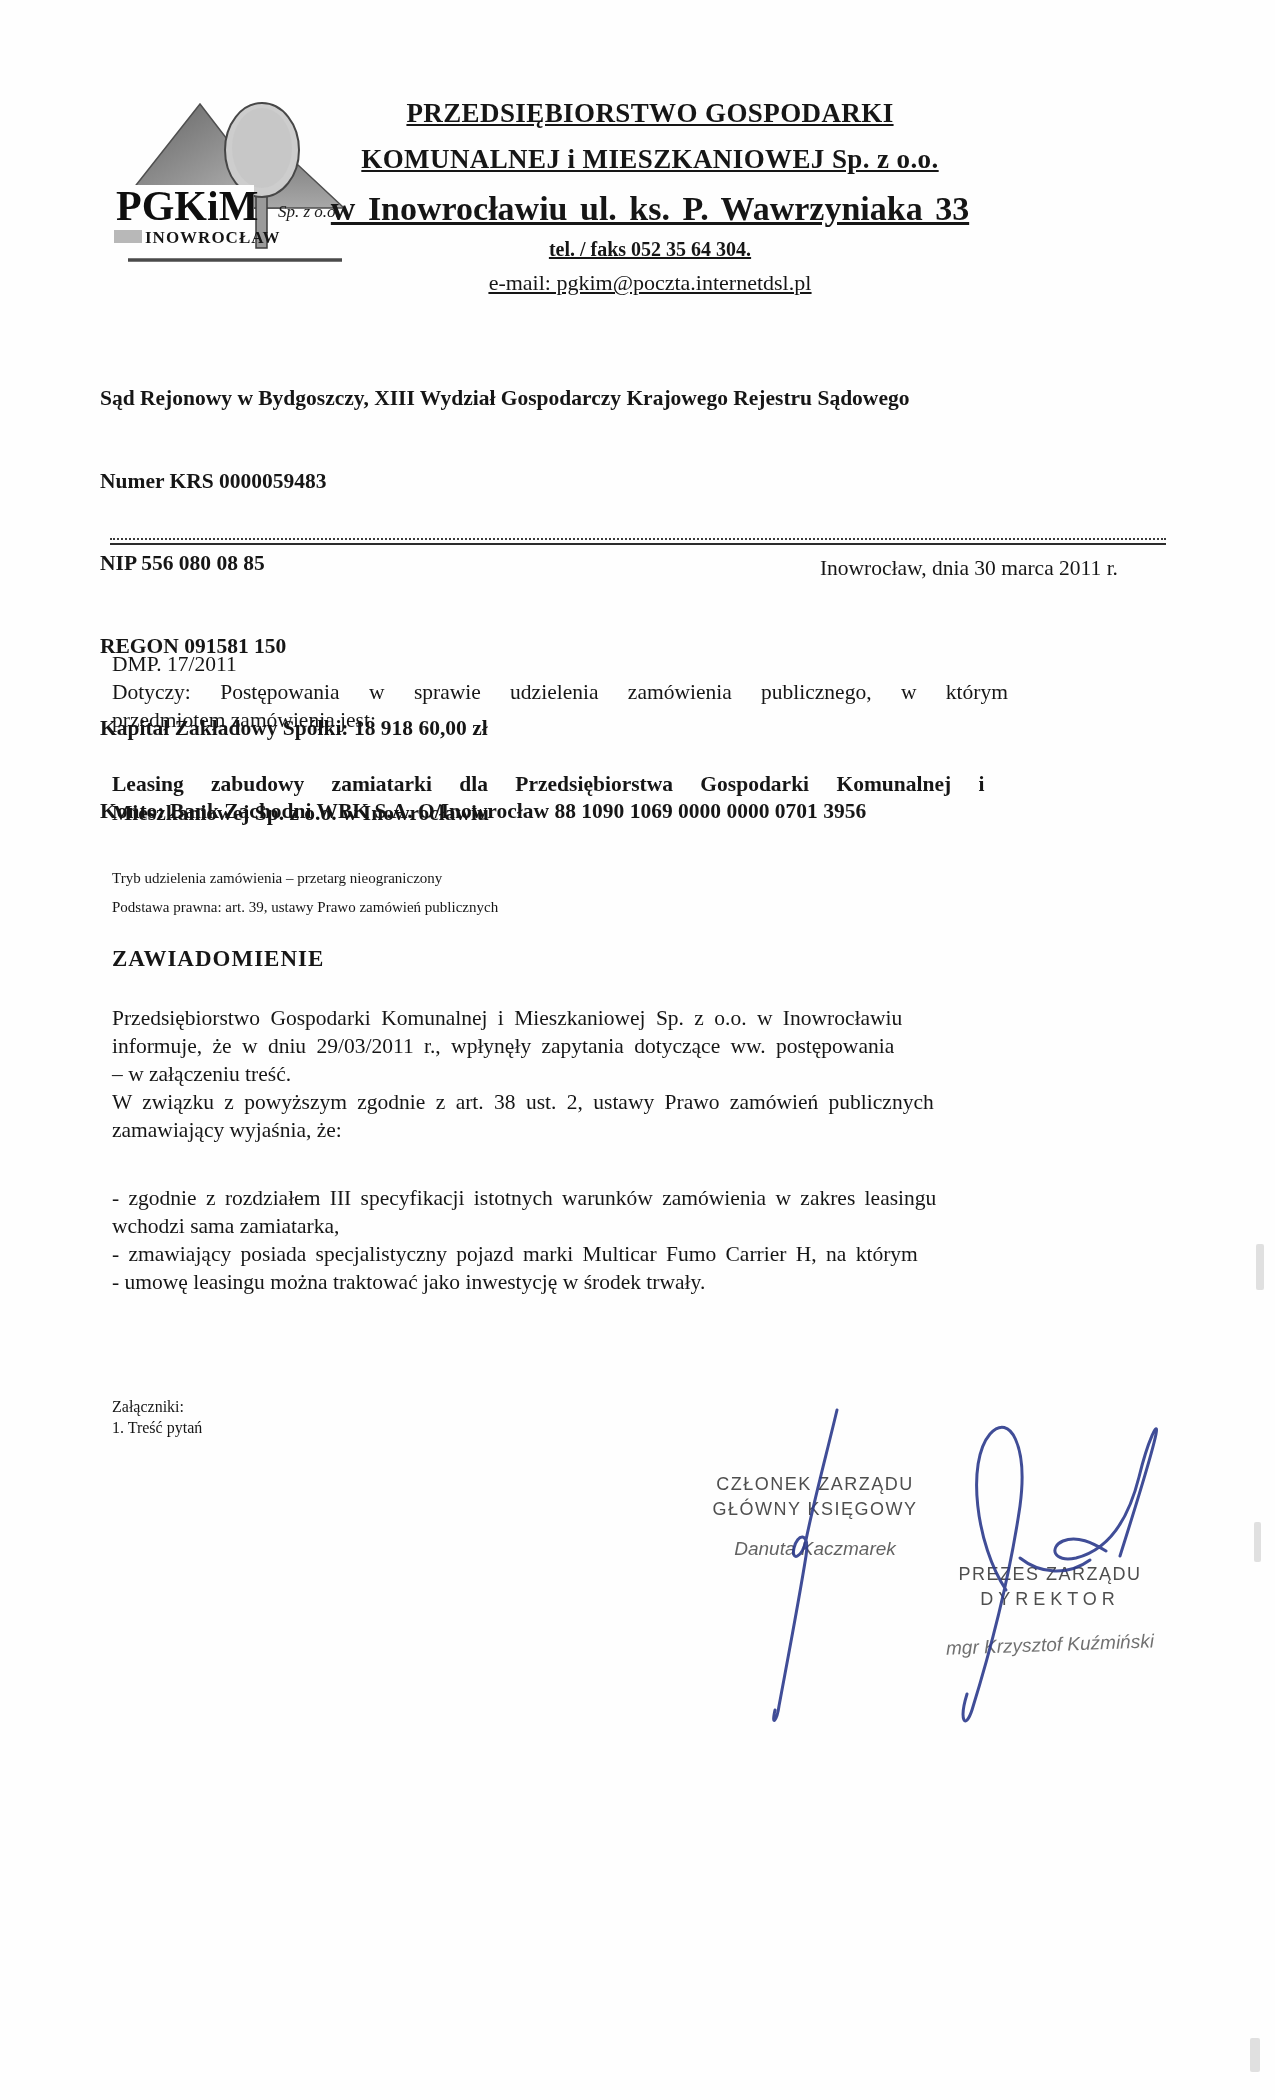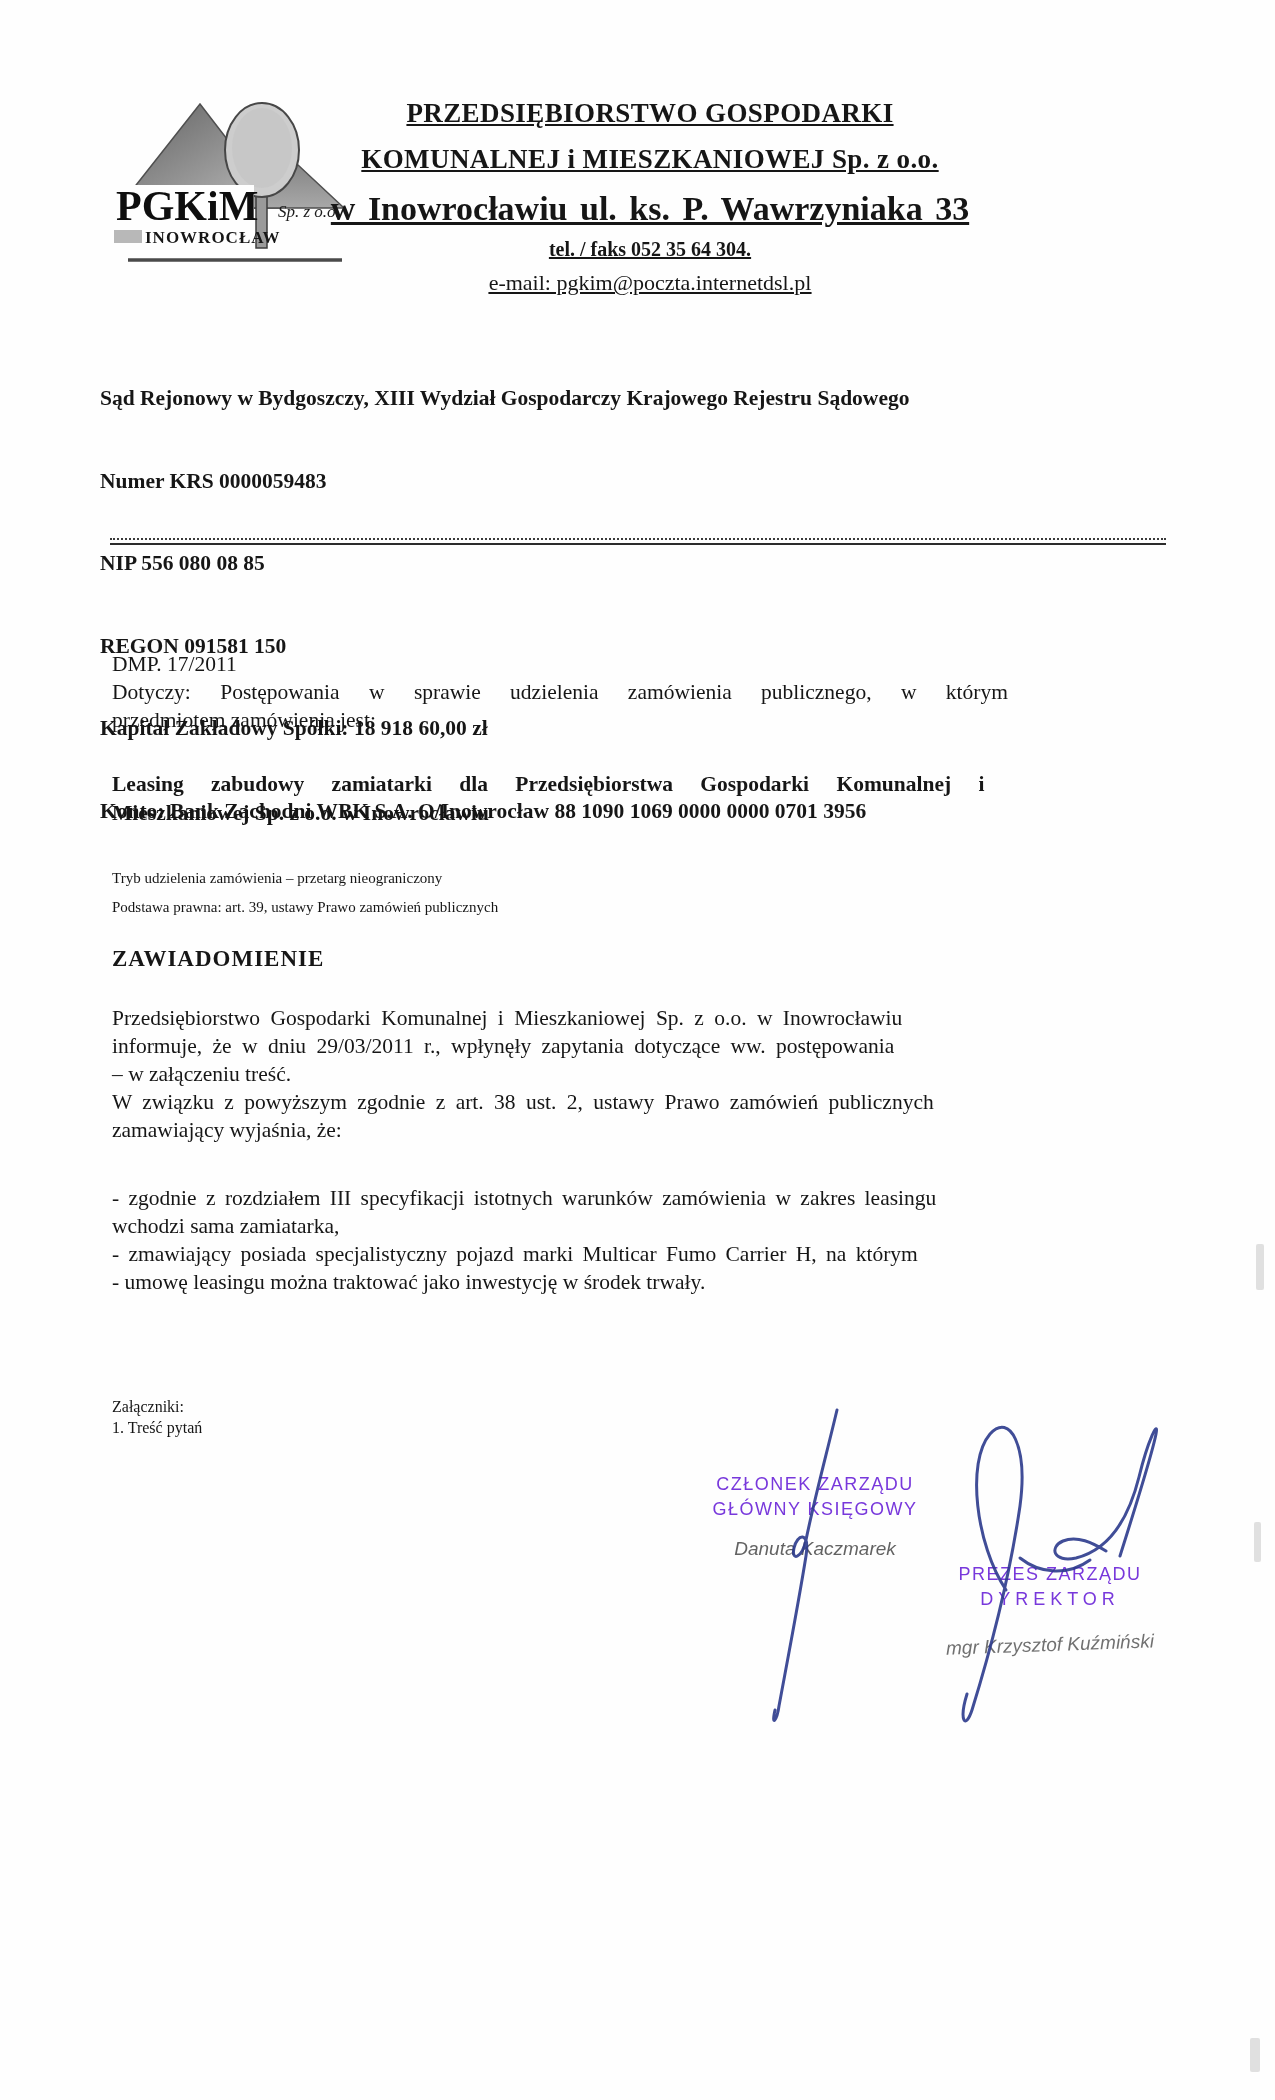--- a/index.html
+++ b/index.html
@@ -33,21 +33,21 @@
   .attach{position:absolute;left:112px;top:1396px;font-size:16px;line-height:21px;}
   
   .ws24{word-spacing:24px;}
   .ws22{word-spacing:22px;}
   .ws5{word-spacing:5px;}
   .ws4{word-spacing:4px;}
   
   .stamp{position:absolute;text-align:center;font-family:"Liberation Sans",sans-serif;}
   .stamp-left{left:660px;top:1472px;width:310px;}
   .stamp-right{left:898px;top:1562px;width:304px;}
-  .stamp-title{font-size:18px;color:#6d28d9;letter-spacing:1.5px;line-height:25px;opacity:.92;}
+  .stamp-title{font-size:18px;color:#404040;letter-spacing:1.5px;line-height:25px;opacity:.92;}
   .stamp-title.spread{letter-spacing:5px;}
   .stamp-name{font-style:italic;font-size:19px;color:#525252;margin-top:16px;opacity:.9;}
   .stamp-right .stamp-name{margin-top:22px;transform:rotate(-2deg);opacity:.82;}
   
   .sig-overlay{position:absolute;left:0;top:0;width:1275px;height:2100px;pointer-events:none;}
   .smudge{position:absolute;background:#bdbdbd;opacity:.45;border-radius:2px;}
   .sm1{left:1256px;top:1244px;width:8px;height:46px;}
   .sm2{left:1254px;top:1522px;width:7px;height:40px;}
   .sm3{left:1250px;top:2038px;width:10px;height:34px;}
 </style>
@@ -98,20 +98,21 @@
     <div class="line">Sąd Rejonowy w Bydgoszczy, XIII Wydział Gospodarczy Krajowego Rejestru Sądowego</div>
     <div class="line">Numer KRS 0000059483</div>
     <div class="line">NIP 556 080 08 85</div>
     <div class="line">REGON 091581 150</div>
     <div class="line">Kapitał Zakładowy Spółki: 18 918 60,00 zł</div>
     <div class="line">Konto: Bank Zachodni WBK S.A. O/Inowrocław    88 1090 1069 0000 0000 0701 3956</div>
   </div>
 
   <div class="rule"></div>
 
+  <div class="date">Inowrocław, dnia 30 marca 2011 r.</div>
 
   <div class="ref">
     <div class="line">DMP. 17/2011</div>
     <div class="line ws24">Dotyczy: Postępowania w sprawie udzielenia zamówienia publicznego, w którym</div>
     <div class="line">przedmiotem zamówienia jest:</div>
   </div>
 
   <div class="subject">
     <div class="line ws22">Leasing zabudowy zamiatarki dla Przedsiębiorstwa Gospodarki Komunalnej i</div>
     <div class="line">Mieszkaniowej Sp. z  o.o. w Inowrocławiu</div>

